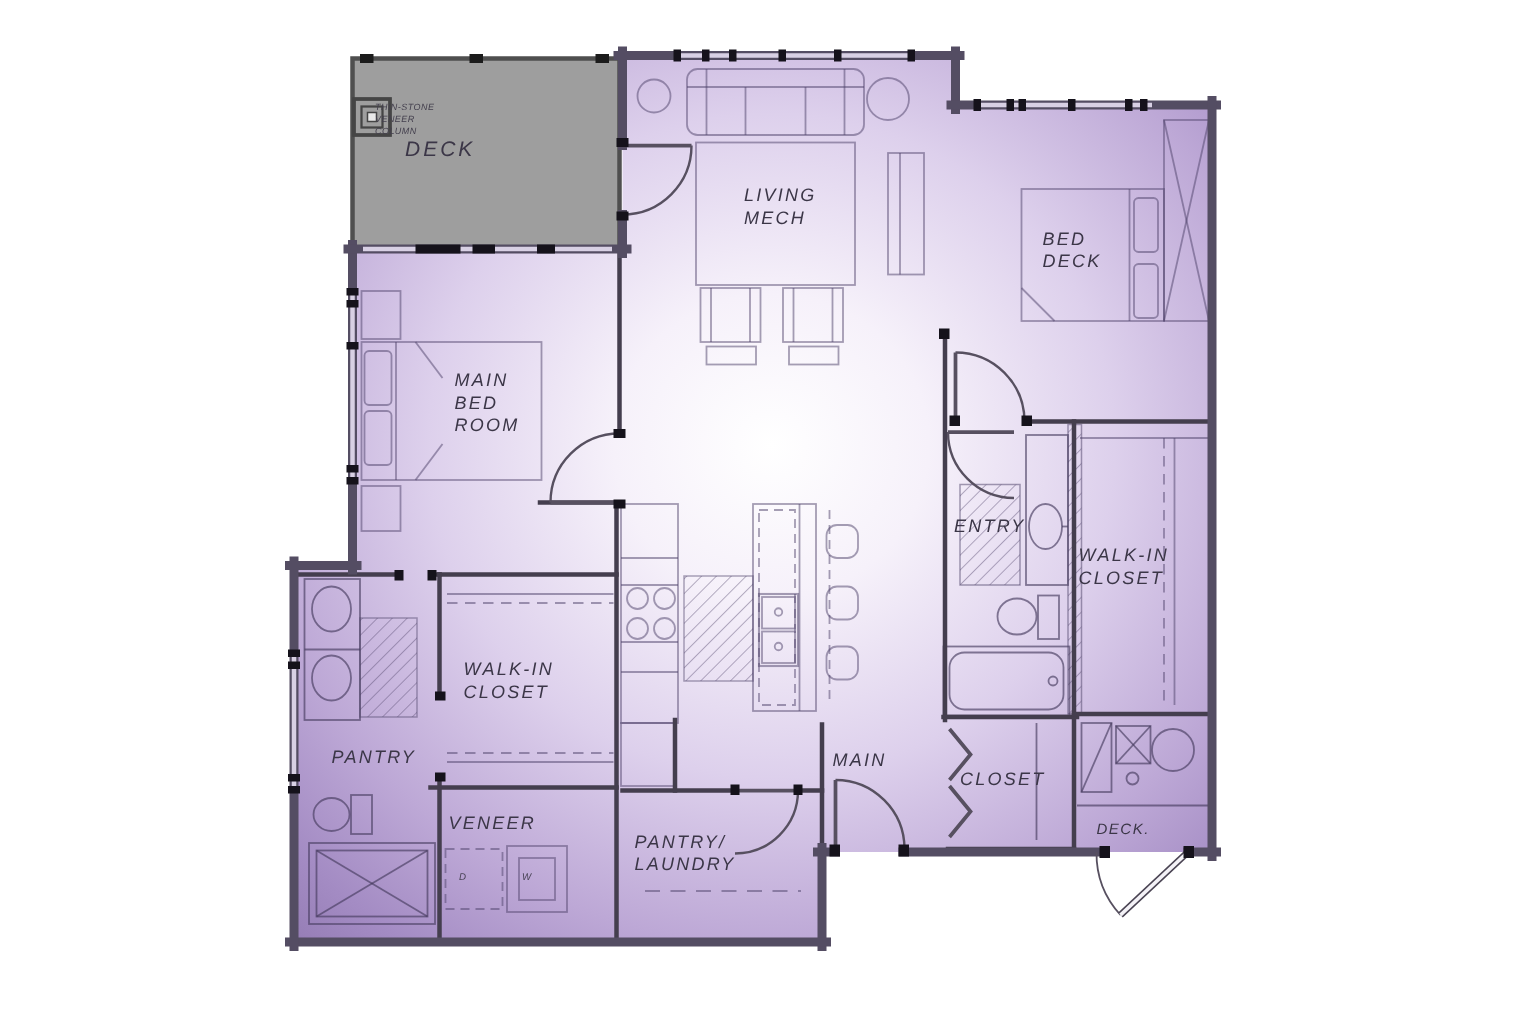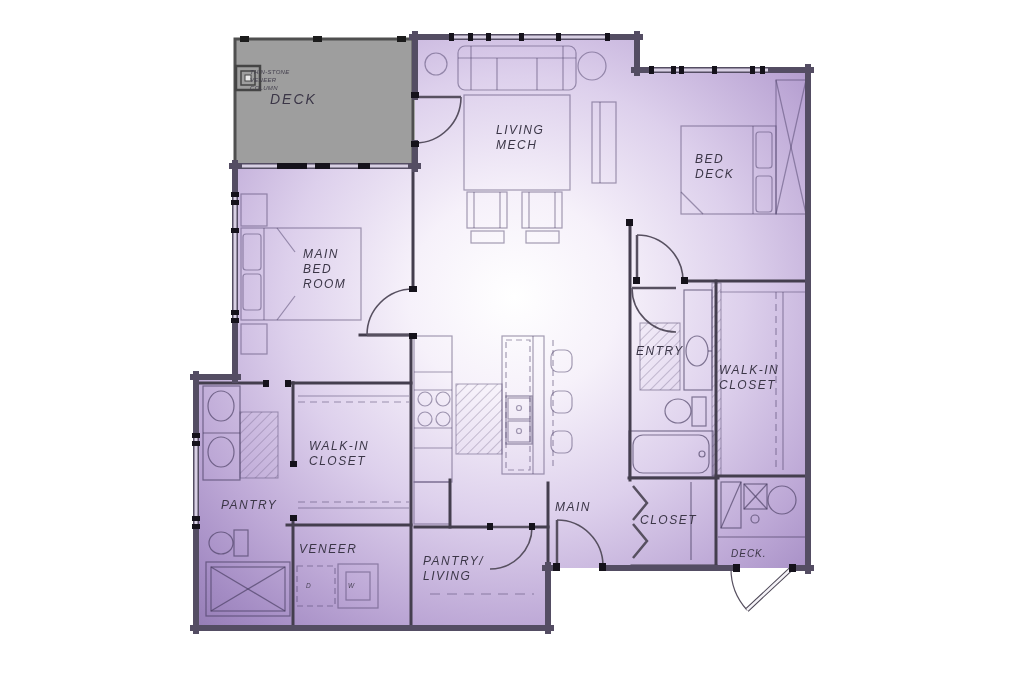--- a/index.html
+++ b/index.html
@@ -358,18 +358,18 @@
   <div id="lbl-living" class="lbl">LIVING MECH</div>
   <div id="lbl-bed" class="lbl">BED DECK</div>
   <div id="lbl-mainbed" class="lbl">MAIN BED ROOM</div>
   <div id="lbl-bath" class="lbl">ENTRY</div>
   <div id="lbl-wic-r" class="lbl">WALK-IN CLOSET</div>
   <div id="lbl-wic-l" class="lbl">WALK-IN CLOSET</div>
   <div id="lbl-ensuite" class="lbl">PANTRY</div>
   <div id="lbl-entry" class="lbl">MAIN</div>
   <div id="lbl-closet" class="lbl">CLOSET</div>
   <div id="lbl-laundry" class="lbl">VENEER</div>
-  <div id="lbl-pantry" class="lbl">PANTRY/ LIVING</div>
+  <div id="lbl-pantry" class="lbl">PANTRY/ LAUNDRY</div>
   <div id="lbl-mech" class="lbl small">DECK.</div>
   <div id="lbl-column" class="lbl tiny">THIN-STONE VENEER COLUMN</div>
   <div id="lbl-dryer" class="lbl appl">D</div>
   <div id="lbl-washer" class="lbl appl">W</div>
 </div>
 
 </body></html>

